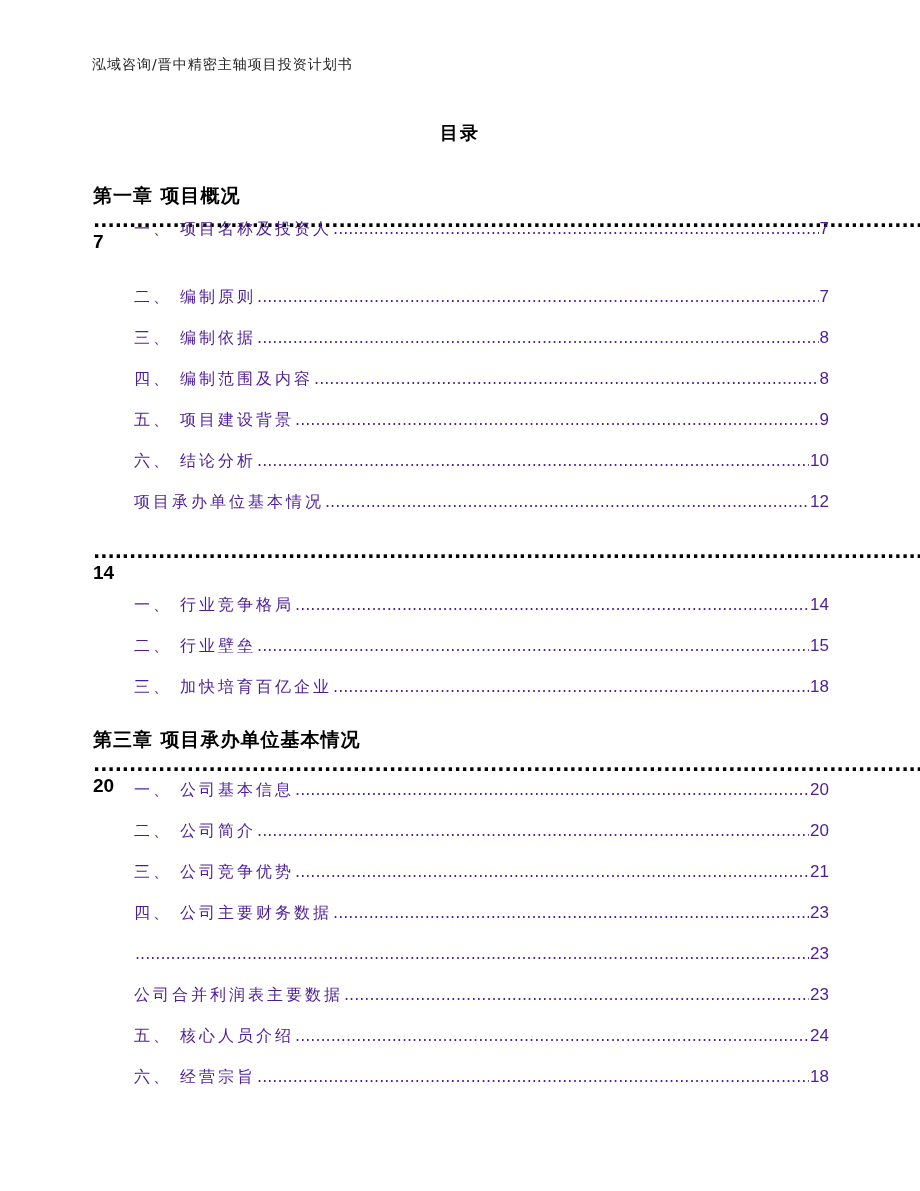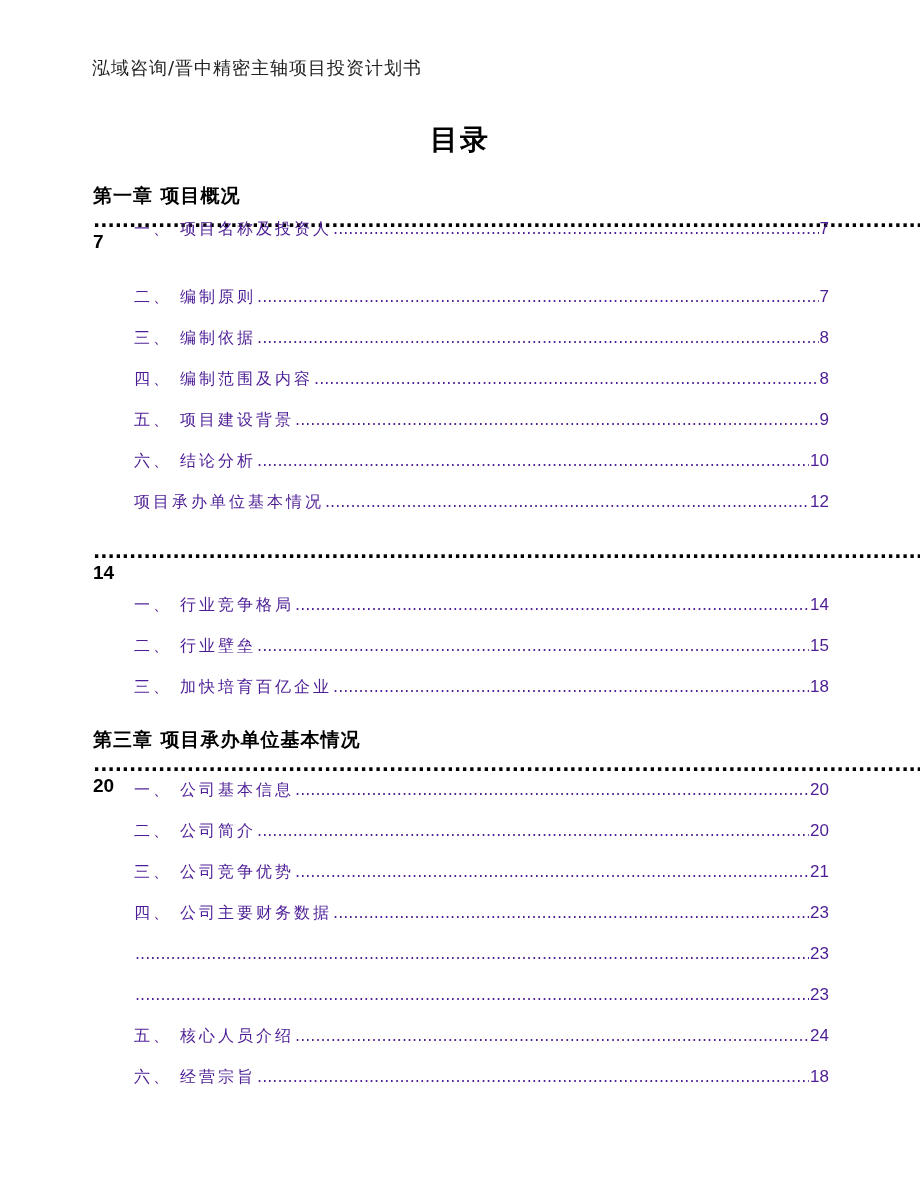--- a/index.html
+++ b/index.html
@@ -1,20 +1,20 @@
 <!DOCTYPE html>
 <html><head>
 <meta charset="utf-8">
 <style>
   html, body { margin: 0; padding: 0; background: #ffffff; }
   body { width: 920px; height: 1191px; position: relative; overflow: hidden;
          font-family: "DejaVu Sans", "Liberation Sans", sans-serif; color: #000; }
-  .header { position: absolute; left: 92px; top: 56px; font-size: 18px; color: #222; letter-spacing: 1px; }
+  .header { position: absolute; left: 92px; top: 56px; font-size: 14px; color: #222; letter-spacing: 1px; }
   .title { position: absolute; left: 0; width: 920px; top: 121px; text-align: center;
-           font-size: 28px; font-weight: bold; letter-spacing: 2px; }
+           font-size: 18px; font-weight: bold; letter-spacing: 2px; }
   .toc { position: absolute; left: 0; top: 0; width: 920px; }
   .row { position: absolute; display: flex; align-items: baseline; right: 91px; white-space: nowrap; }
   .row .label { flex: 0 0 auto; }
   .row .leader { flex: 1 1 auto; overflow: hidden; margin: 0 1px; }
   .row .leader::after { content: "........................................................................................................................................................................................................................................................................................................................................................................................"; letter-spacing: 0px; }
   .row .page { flex: 0 0 auto; font-family: "Liberation Sans", sans-serif; }
   .chapter { left: 92px; font-size: 19px; font-weight: bold; flex-direction: column; }
   .chapter .label { letter-spacing: 1px; }
   .chapter .leader { font-weight: bold; }
   .chapter .page { font-size: 19px; font-weight: bold; }
@@ -113,20 +113,21 @@
   <div class="row item" style="top:903px">
     <span class="label">四、 公司主要财务数据</span>
     <span class="leader"></span>
     <span class="page">23</span>
   </div>
   <div class="row item" style="top:944px">
     <span class="leader"></span>
     <span class="page">23</span>
   </div>
   <div class="row item" style="top:985px">
+    <span class="label">公司合并利润表主要数据</span>
     <span class="leader"></span>
     <span class="page">23</span>
   </div>
   <div class="row item" style="top:1026px">
     <span class="label">五、 核心人员介绍</span>
     <span class="leader"></span>
     <span class="page">24</span>
   </div>
   <div class="row item" style="top:1067px">
     <span class="label">六、 经营宗旨</span>

